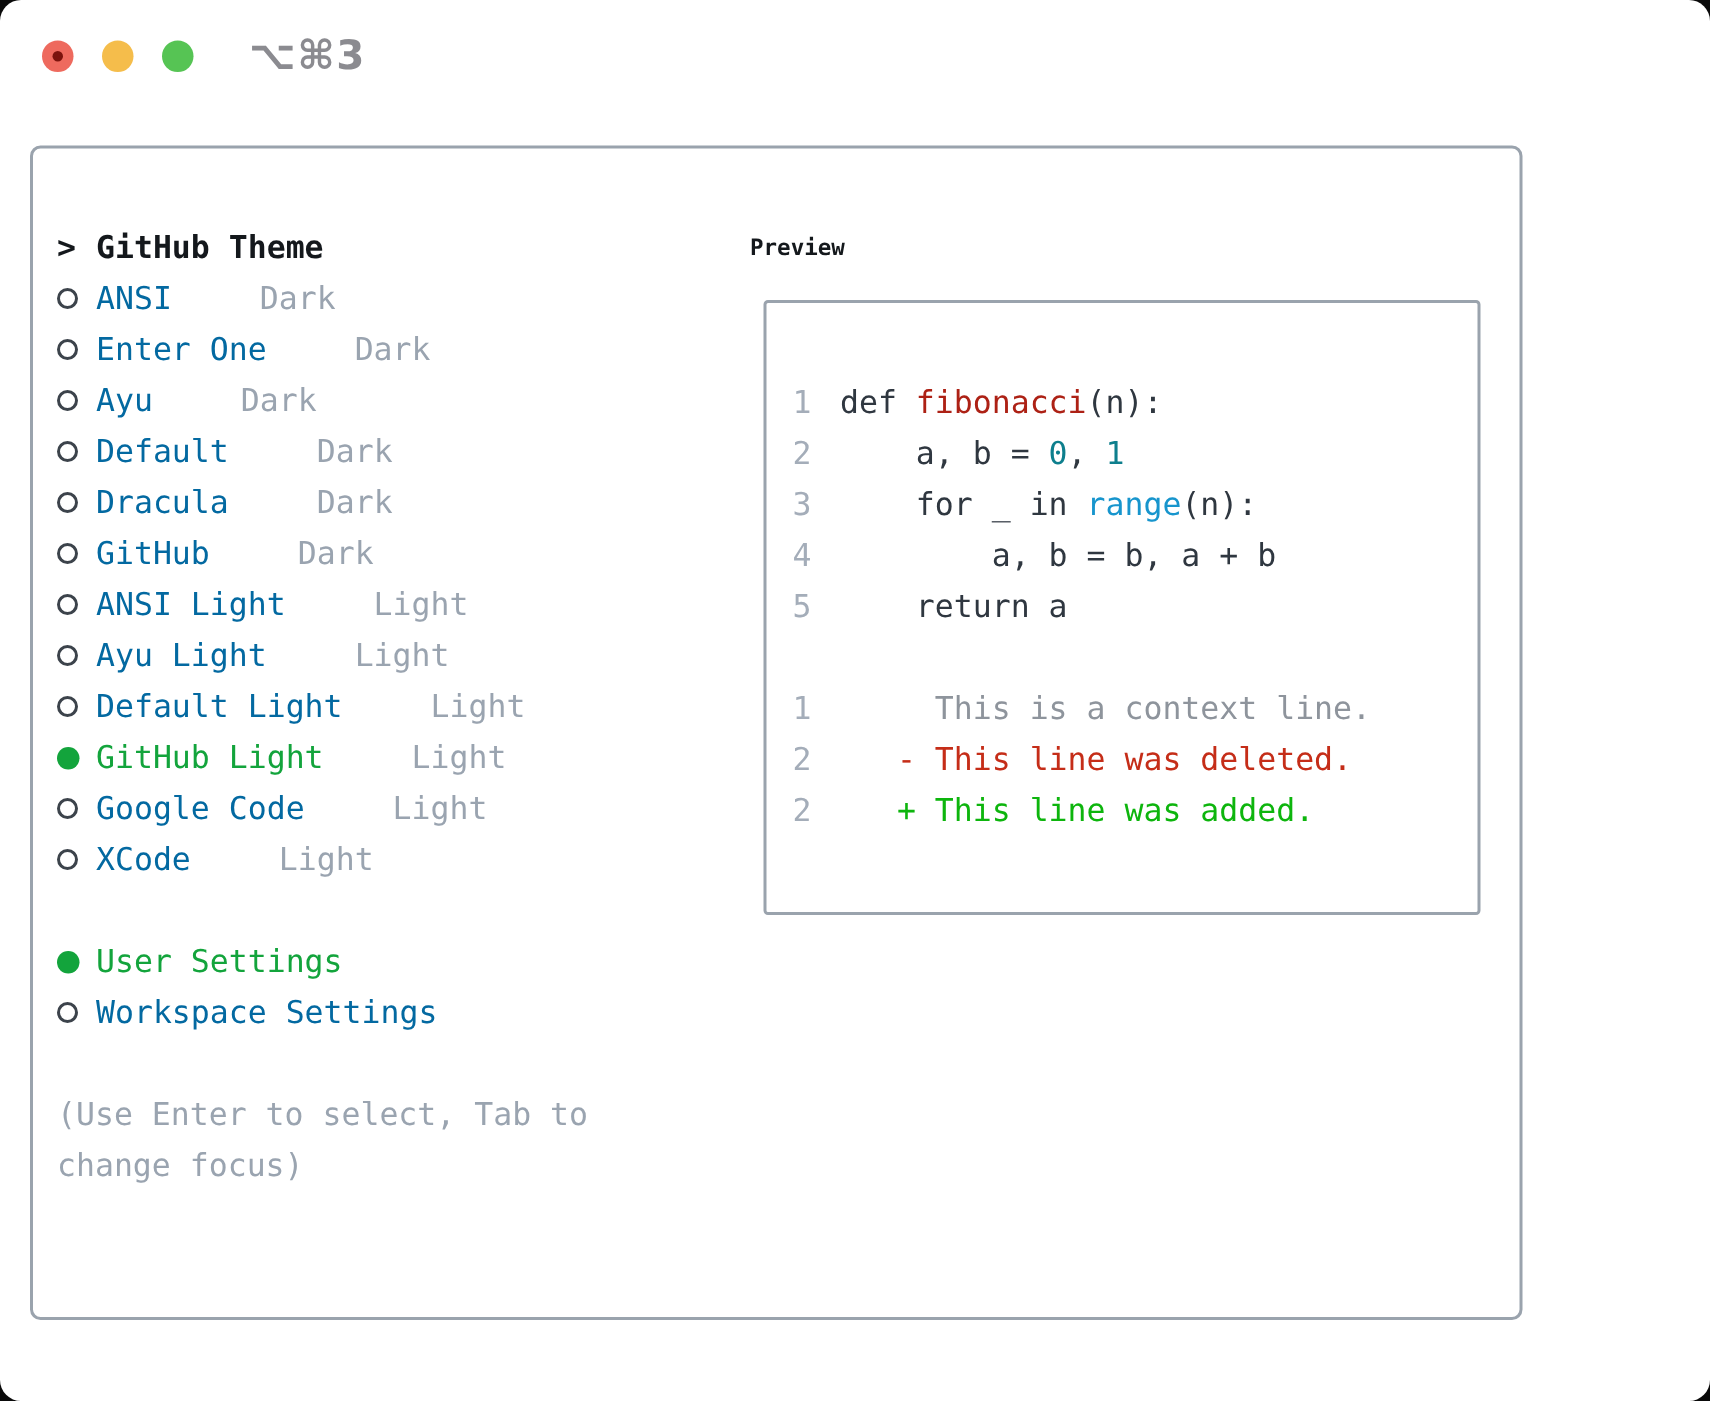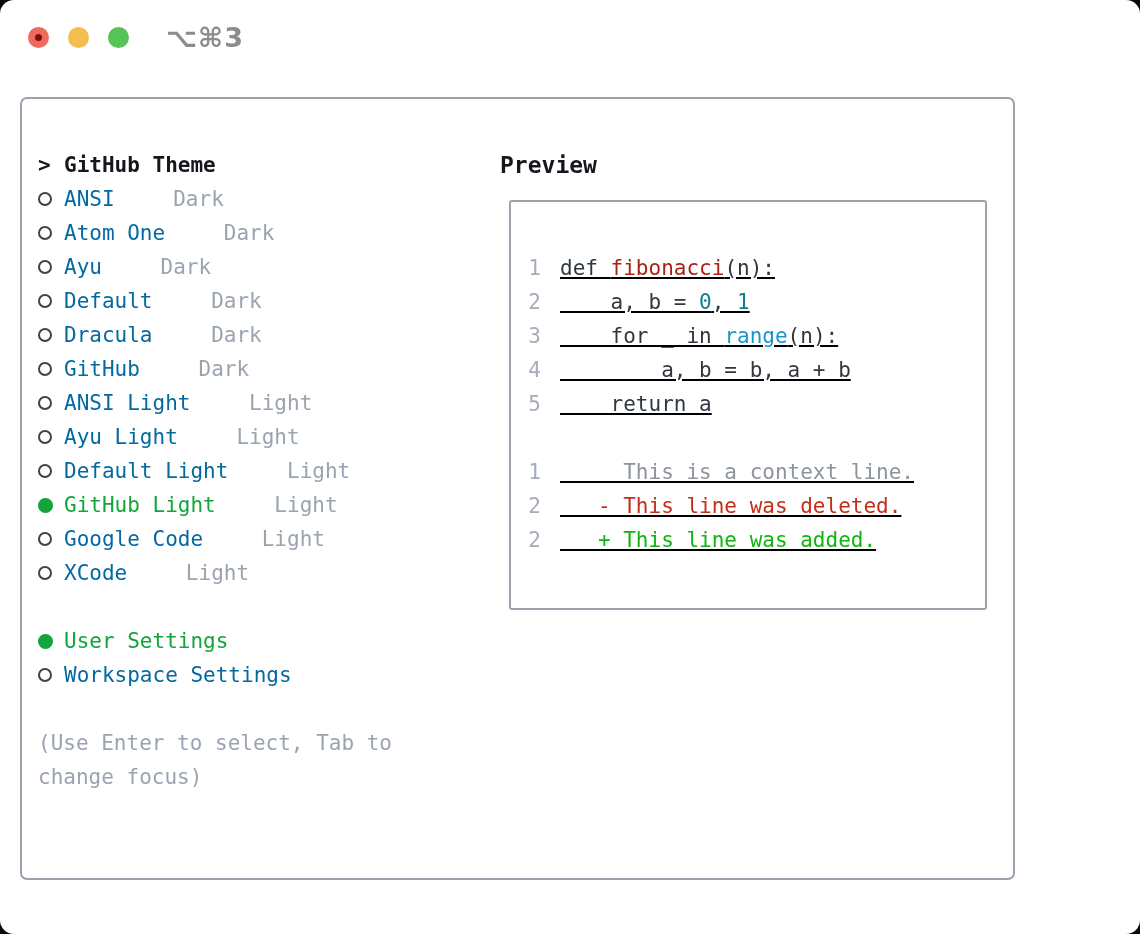--- a/index.html
+++ b/index.html
@@ -44,26 +44,26 @@
            display:inline-block; }
   .row.sel .radio { width:15px; height:15px; border:none; background:#13a43c; }
   .nm { color:#0369a1; }
   .row.sel .nm { color:#13a43c; }
   .var { color:#9aa4b0;margin-left:46px; }
   .spacer { height:34px; }
   .hint { width:432px; line-height:34px; color:#9aa4b0; white-space:normal; }
 
   
   .right-col { position:absolute; left:478px; top:49px; width:500px; }
-  .preview-heading { height:34px; line-height:34px; font-size:23px;
+  .preview-heading { height:34px; line-height:34px; font-size:15px;
                      font-weight:700; color:#14181c; }
   .preview-box {
     margin-left:9px; margin-top:18px; width:478px; height:410px;
     border:2px solid #9aa3ad; border-radius:3px; background:#ffffff;
-    padding:49px 0 0 17px; overflow:hidden;text-decoration:underline;
+    padding:49px 0 0 17px; overflow:hidden;
   }
   .cl { height:34px; line-height:34px; font-size:21px; white-space:pre; }
   .ln { display:inline-block; width:13px; margin-right:19px; text-align:right;
         color:#a4adb9; }
   .seg.fg   { color:#2f3740; }
   .seg.func { color:#ad2115; }
   .seg.num  { color:#0e7f8d; }
   .seg.call { color:#1795cd; }
   .seg.ctx  { color:#8e949c; }
   .seg.del  { color:#c52d18; }
@@ -92,21 +92,21 @@
       </div>
 
       <div id="theme-list">
   <div class="row">
     <span class="marker"><span class="radio"></span></span>
     <span class="nm">ANSI</span><span class="var"> Dark</span>
   </div>
 
   <div class="row">
     <span class="marker"><span class="radio"></span></span>
-    <span class="nm">Atom One</span><span class="var"> Dark</span>
+    <span class="nm">Enter One</span><span class="var"> Dark</span>
   </div>
 
   <div class="row">
     <span class="marker"><span class="radio"></span></span>
     <span class="nm">Ayu</span><span class="var"> Dark</span>
   </div>
 
   <div class="row">
     <span class="marker"><span class="radio"></span></span>
     <span class="nm">Default</span><span class="var"> Dark</span>

